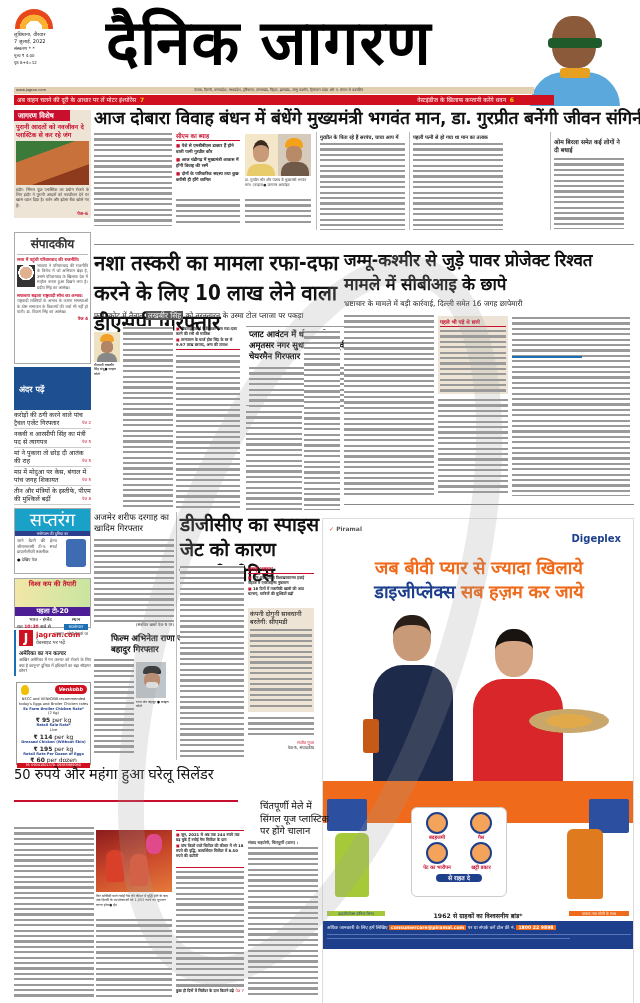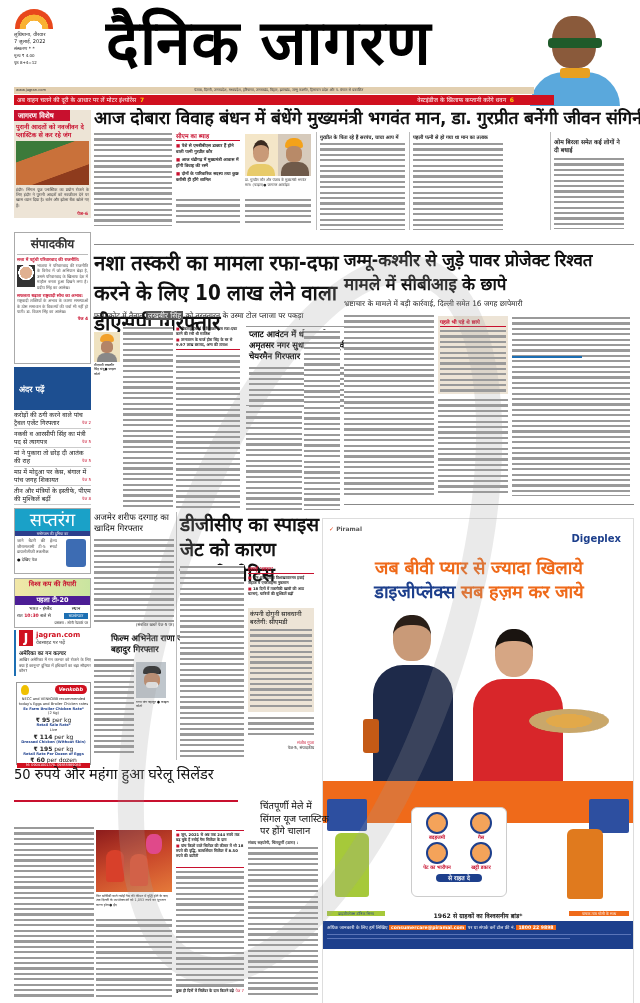--- a/index.html
+++ b/index.html
@@ -75,21 +75,21 @@
 
 <div class="abs" style="left:14px;top:508px;width:77px;height:66px;border:1px solid #aaa;">
   <div style="background:#1aa1c8;color:#fff;font-size:18px;font-weight:normal;text-align:center;height:22px;line-height:22px;">सप्तरंग</div>
   <div style="font-size:3.8px;background:#2d3e8c;color:#fff;text-align:center;">मनोरंजन की दुनिया का</div>
   <div class="txt" style="width:44px;padding:2px;font-size:4.2px;">जाने बैटरी की हेल्थ जीरासलामी टी-5 स्मार्ट डायलोलीजी तकनीक</div>
   <div style="position:absolute;right:4px;top:30px;width:20px;height:28px;background:#3d6cb3;border-radius:3px;"></div>
   <div style="font-size:4px;padding-left:2px;">● देखिए पेज</div>
 </div>
 
 <div class="abs" style="left:14px;top:578px;width:77px;height:50px;border:1px solid #aaa;">
-  <div style="background:linear-gradient(90deg,#f2e7a8,#c9e5a0);color:#c8102e;font-size:6.5px;font-weight:bold;text-align:center;height:17px;line-height:11px;">विश्व कप की तैयारी</div>
+  <div style="background:linear-gradient(90deg,#f2e7a8,#c9e5a0);color:#c8102e;font-size:6.5px;font-weight:bold;text-align:center;height:28px;line-height:11px;">विश्व कप की तैयारी</div>
   <div style="background:#4c1d95;color:#fff;font-size:6.5px;font-weight:bold;text-align:center;height:9px;line-height:9px;">पहला टी-20</div>
   <div style="display:flex;font-size:4.6px;line-height:6.5px;padding:1px 2px;">
     <div style="flex:1">
       <div style="text-align:center">भारत - इंग्लैंड</div>
       <div><span>रात</span> <b style="color:#c8102e">10:30</b> <span>बजे से</span></div>
     </div>
     <div style="width:24px;text-align:center">
       <div>स्थान</div>
       <div style="background:#1d6fb3;color:#fff;font-size:3.6px;">साउथेम्पटन</div>
     </div>

